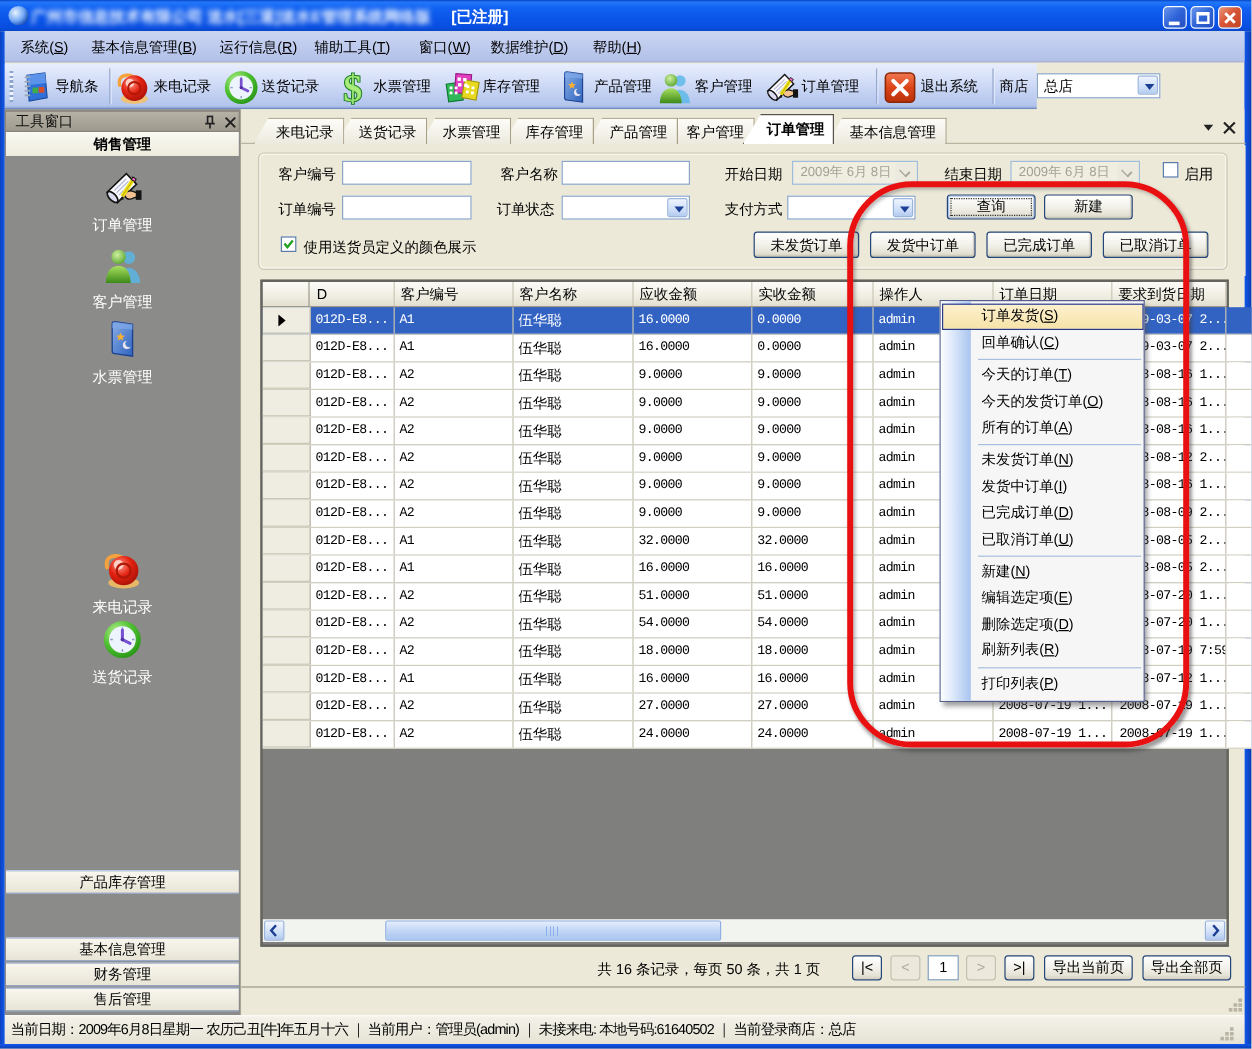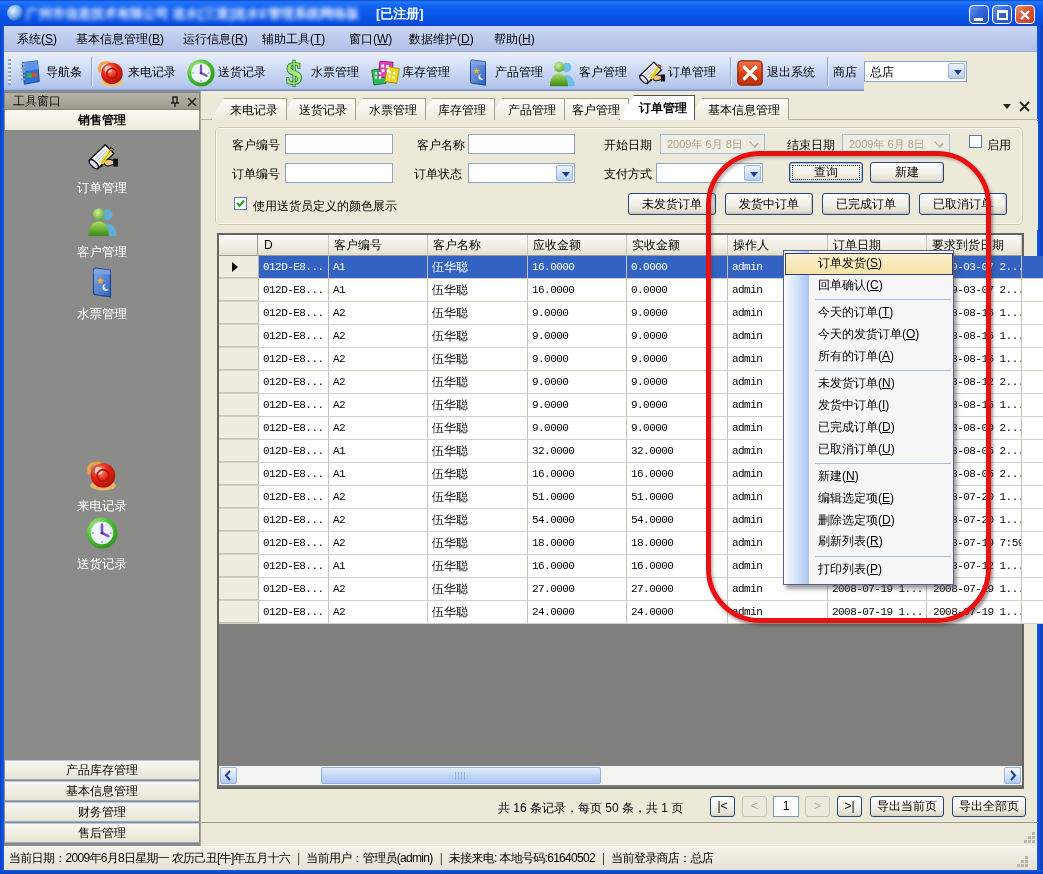--- a/index.html
+++ b/index.html
@@ -335,21 +335,21 @@
 <path d="M16 8.5 L16 16 L22 19" stroke="#7750d0" stroke-width="2.4" fill="none" stroke-linecap="round"></path>
 <circle cx="16" cy="16" r="1.4" fill="#5030a0"></circle>
 <defs>
           <radialGradient id="gg1" cx=".35" cy=".3" r=".85">
             <stop offset="0" stop-color="#b8f090"></stop>
             <stop offset=".5" stop-color="#4cc030"></stop>
             <stop offset="1" stop-color="#1e8810"></stop>
           </radialGradient>
         </defs>
 </svg><span class="lbl">送货记录</span></div>
-<div class="sbhdr" style="top:669px">产品库存管理</div>
+<div class="sbhdr" style="top:634px">产品库存管理</div>
 <div class="sbhdr" style="top:690px">基本信息管理</div>
 <div class="sbhdr" style="top:732px">售后管理</div>
 <div class="sbhdr" style="top:711px">财务管理</div>
 </div>
 <div id="mainline" class="abs"></div>
 <div id="main" class="abs">
 <div id="tabstrip" class="abs">
 <span class="tab" style="left:10px;z-index:8">来电记录</span>
 <span class="tab" style="left:79px;z-index:7">送货记录</span>
 <span class="tab" style="left:149px;z-index:6">水票管理</span>

